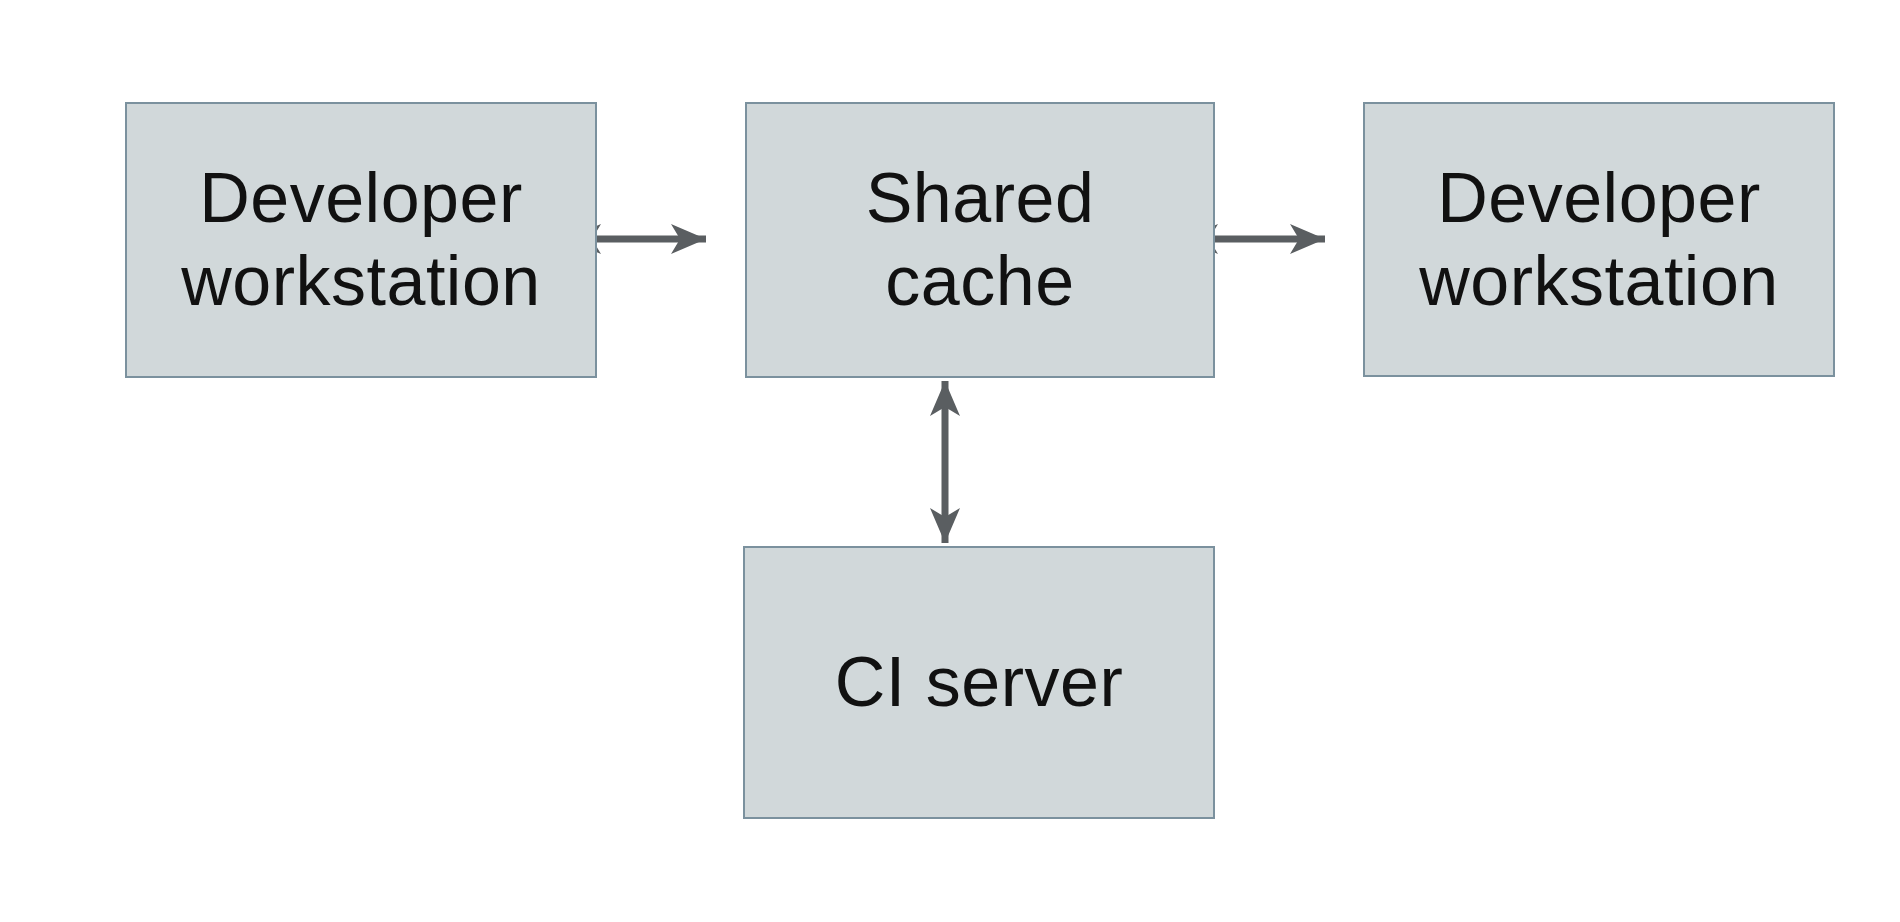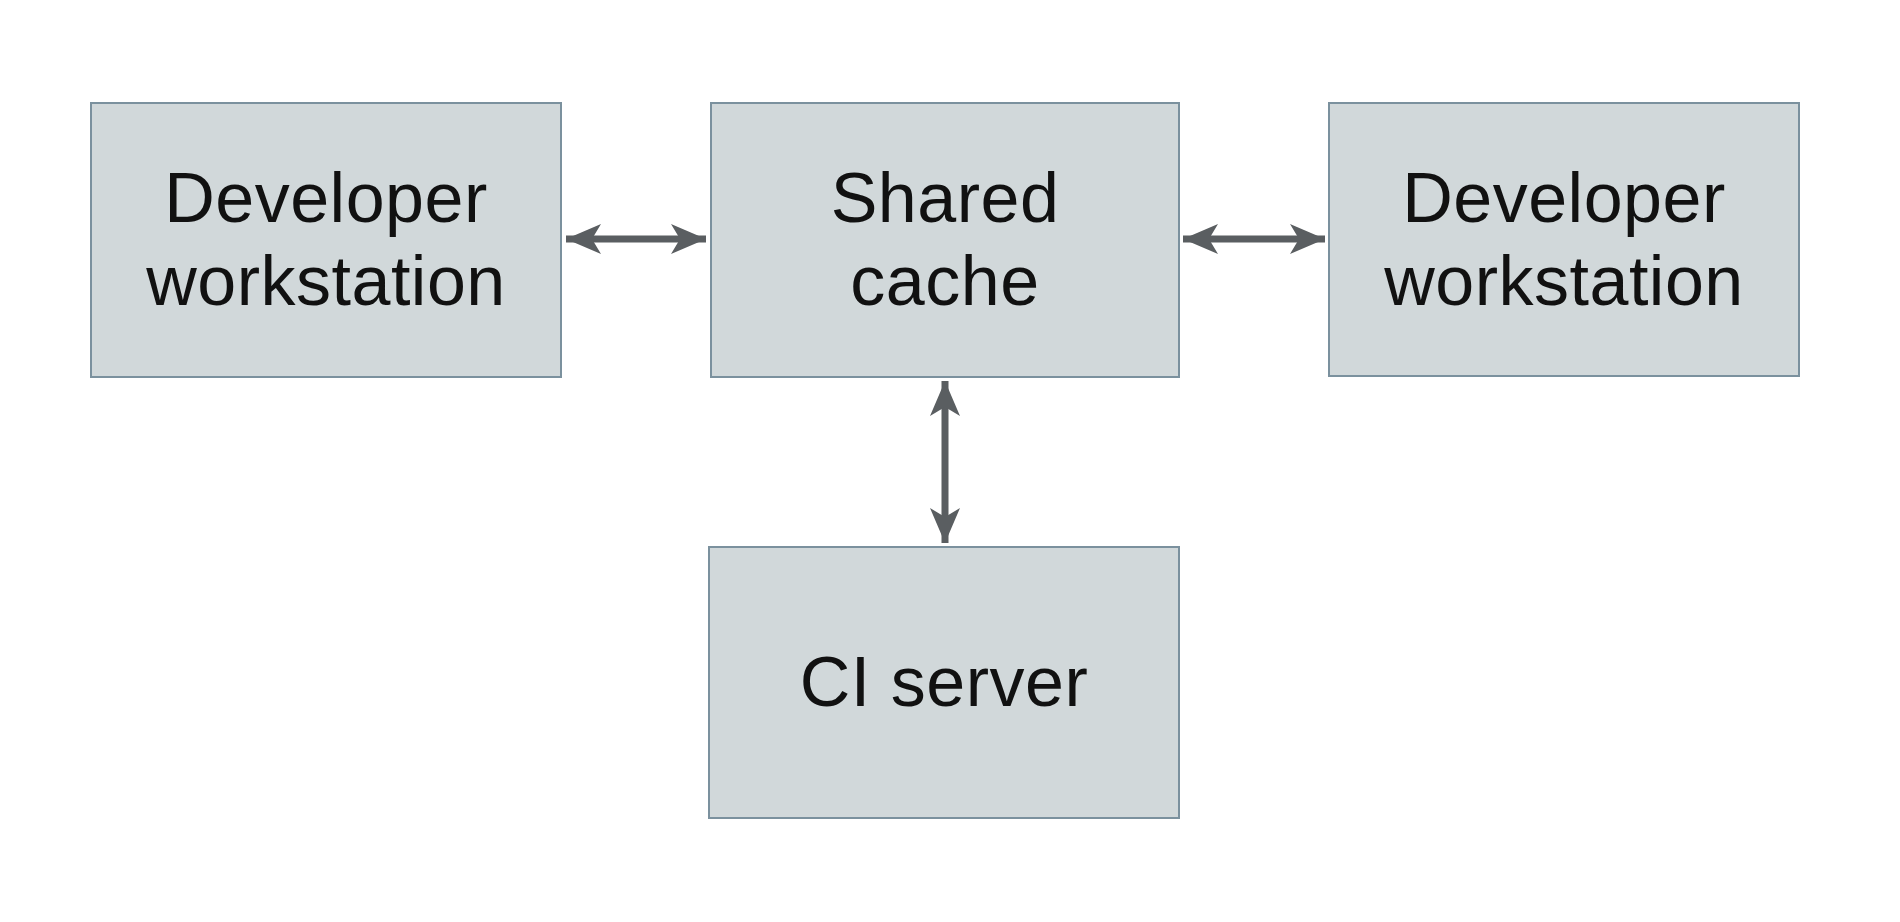--- a/index.html
+++ b/index.html
@@ -33,20 +33,21 @@
   }
   .node {
     position: absolute;
     box-sizing: border-box;
     background: var(--node-fill, #d1d8da);
     border: 2px solid var(--node-border, #7b919e);
     display: flex;
     align-items: center;
     justify-content: center;
     text-align: center;
+    margin-left: 35px;
   }
   .node-label {
     color: var(--text, #111111);
     font-size: 70px;
     line-height: 1.18;
     white-space: pre-line;
     letter-spacing: 0.5px;
   }
   .node-dev-left  { left: 90px;   top: 102px; width: 472px; height: 276px; }
   .node-cache     { left: 710px;  top: 102px; width: 470px; height: 276px; text-align: center; }

